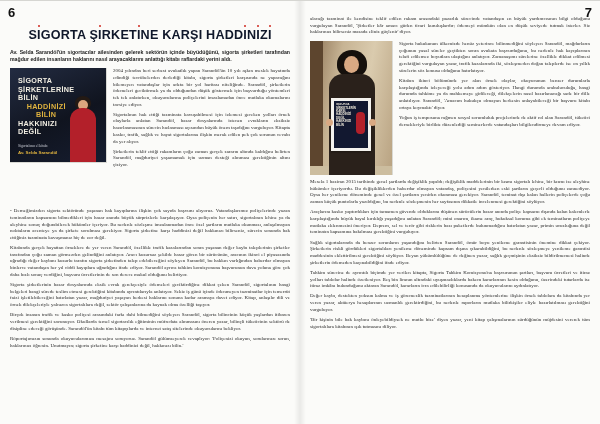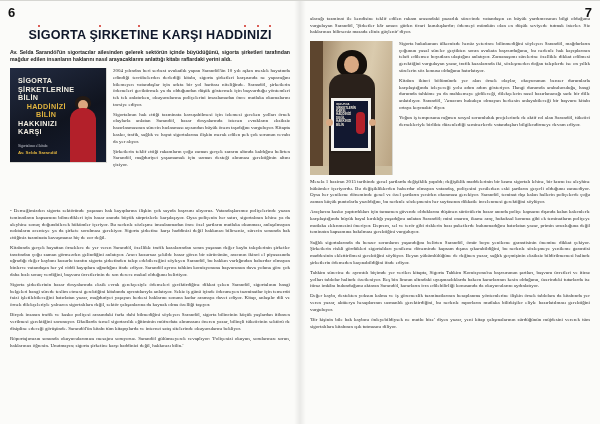--- a/index.html
+++ b/index.html
@@ -80,21 +80,21 @@
 
     <div class="lead-row">
       <div class="cover">
         <div class="cover-lines">
           <span class="w">SİGORTA</span>
           <span class="w">ŞİRKETLERİNE</span>
           <span class="w">BİLİN</span>
           <span class="g">HADDİNİZİ</span>
           <span class="g">BİLİN</span>
           <span class="w">HAKKINIZI</span>
-          <span class="w">KARŞI</span>
+          <span class="w">DEĞİL</span>
         </div>
         <div class="cover-figure">
           <div class="cf-hair"></div>
           <div class="cf-face"></div>
           <div class="cf-body"></div>
         </div>
         <div class="cover-footer">
           <span>Sigortalının el kitabı</span>
           <div class="cover-author">Av. Selda Sarandöl</div>
         </div>

